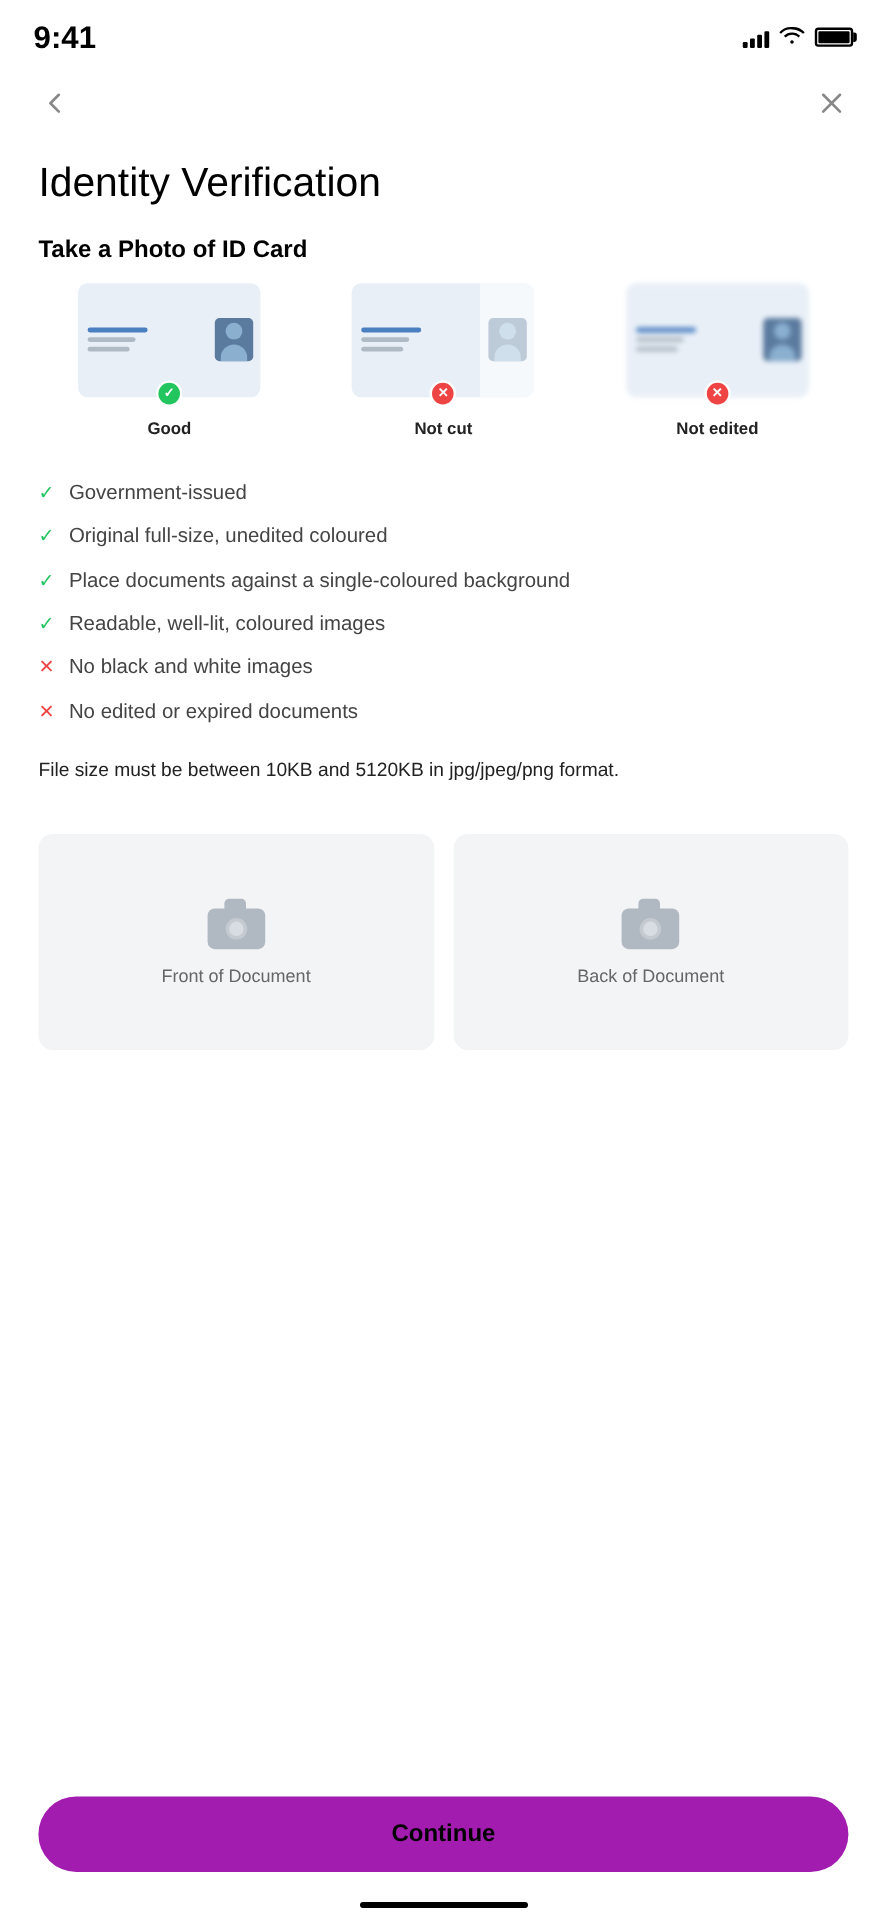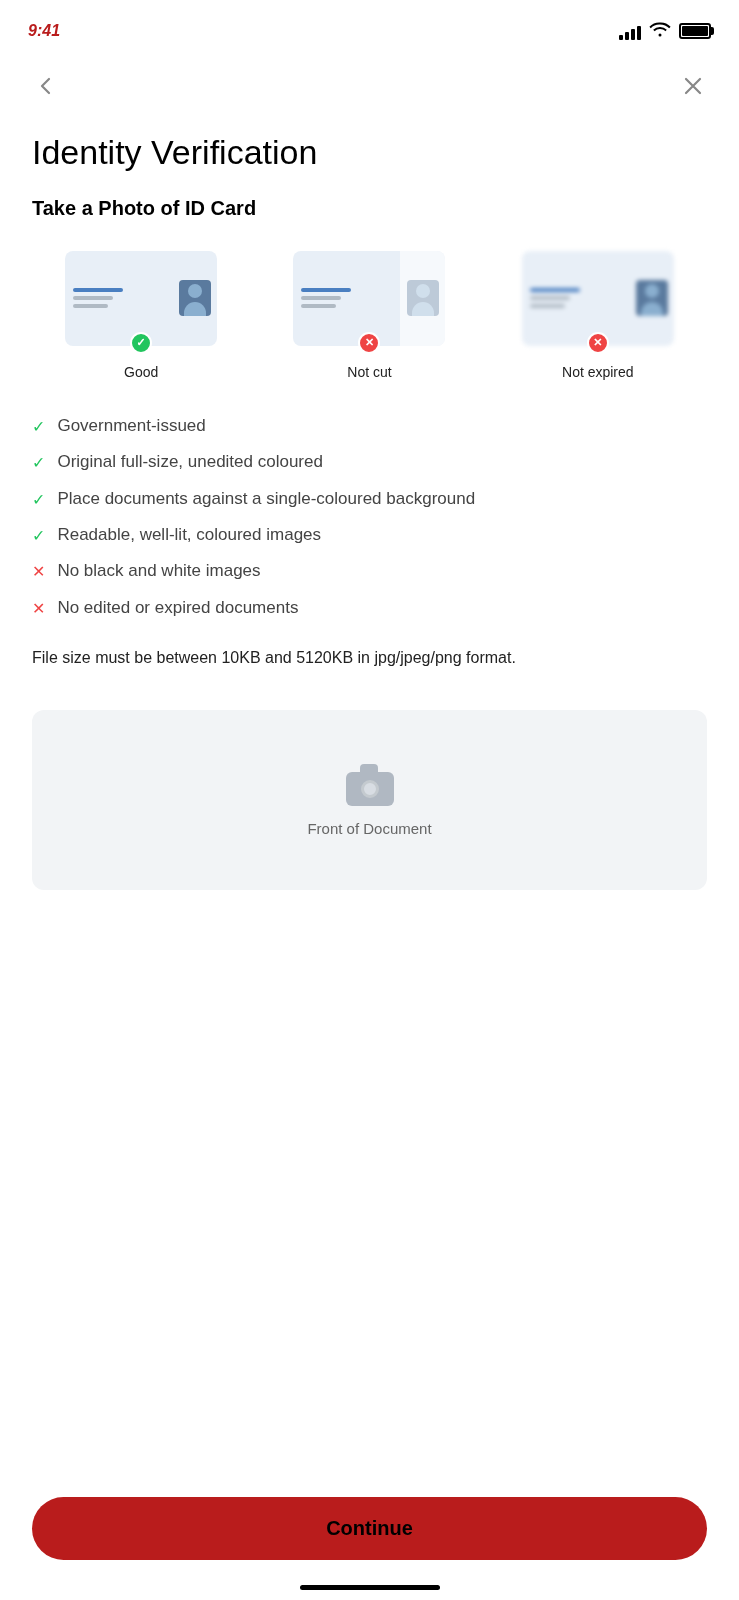--- a/index.html
+++ b/index.html
@@ -14,24 +14,23 @@
 
     
     .status-bar {
       display: flex;
       justify-content: space-between;
       align-items: center;
       padding: 14px 28px 8px 28px;
       height: 56px;
     }
     .status-time {
-      font-size: 16px;
+      font-size: 26px;
       font-weight: 700;
-      color: #b91c1c;
-      font-style: italic;
+      color: #000000;
     }
     .status-icons {
       display: flex;
       align-items: center;
       gap: 8px;
     }
     .signal-bars {
       display: flex;
       align-items: flex-end;
       gap: 2px;
@@ -100,21 +99,21 @@
       font-size: 34px;
       font-weight: 400;
       color: #000;
       margin-bottom: 24px;
       line-height: 1.2;
     }
     .section-title {
       font-size: 20px;
       font-weight: 700;
       color: #000;
-      margin-bottom: 31px;
+      margin-bottom: 16px;
     }
 
     
     .id-examples {
       display: flex;
       gap: 10px;
       margin-bottom: 28px;
       justify-content: space-between;
     }
     .id-example {
@@ -203,20 +202,21 @@
       font-weight: 700;
       color: #fff;
     }
     .badge-green { background: #22c55e; }
     .badge-red { background: #ef4444; }
     .id-label {
       font-size: 14px;
       color: #222;
       text-align: left;
       margin-top: 10px;
+      font-weight: bold;
     }
 
     
     .id-card.cut {
       background: #e8eff7;
     }
     .id-card.cut::after {
       content: '';
       position: absolute;
       right: 0;
@@ -334,21 +334,21 @@
     .continue-bar {
       position: fixed;
       bottom: 0;
       left: 0;
       width: 739px;
       background: #fff;
       padding: 16px 32px 40px 32px;
     }
     .continue-btn {
       width: 100%;
-      background: #b91c1c;
+      background: #a21caf;
       border: none;
       border-radius: 50px;
       padding: 20px;
       font-size: 20px;
       font-weight: 700;
       color: #000;
       cursor: pointer;
       display: block;
       text-align: center;
     }
@@ -444,21 +444,21 @@
         <div class="id-card blurry">
           <div class="id-card-lines">
             <div class="id-line blue"></div>
             <div class="id-line gray"></div>
             <div class="id-line gray2"></div>
           </div>
           <div class="id-avatar"></div>
         </div>
         <div class="id-status-badge badge-red">✕</div>
       </div>
-      <span class="id-label">Not expired</span>
+      <span class="id-label">Not edited</span>
     </div>
 
 
   </div>
 
   <div class="requirements">
     <div class="req-item">
       <span class="req-icon check">✓</span>
       <span>Government-issued</span>
     </div>
@@ -489,20 +489,29 @@
   <div class="upload-areas">
     <div class="upload-box">
       <div class="upload-camera-icon">
         <div class="camera-bump"></div>
         <div class="camera-body">
           <div class="camera-lens"></div>
         </div>
       </div>
       <span class="upload-label">Front of Document</span>
     </div>
+    <div class="upload-box">
+      <div class="upload-camera-icon">
+        <div class="camera-bump"></div>
+        <div class="camera-body">
+          <div class="camera-lens"></div>
+        </div>
+      </div>
+      <span class="upload-label">Back of Document</span>
+    </div>
   </div>
 </div>
 
 <div class="continue-bar">
   <button class="continue-btn">Continue</button>
 </div>
 
 <div class="home-indicator"></div>
 
 </body></html>

